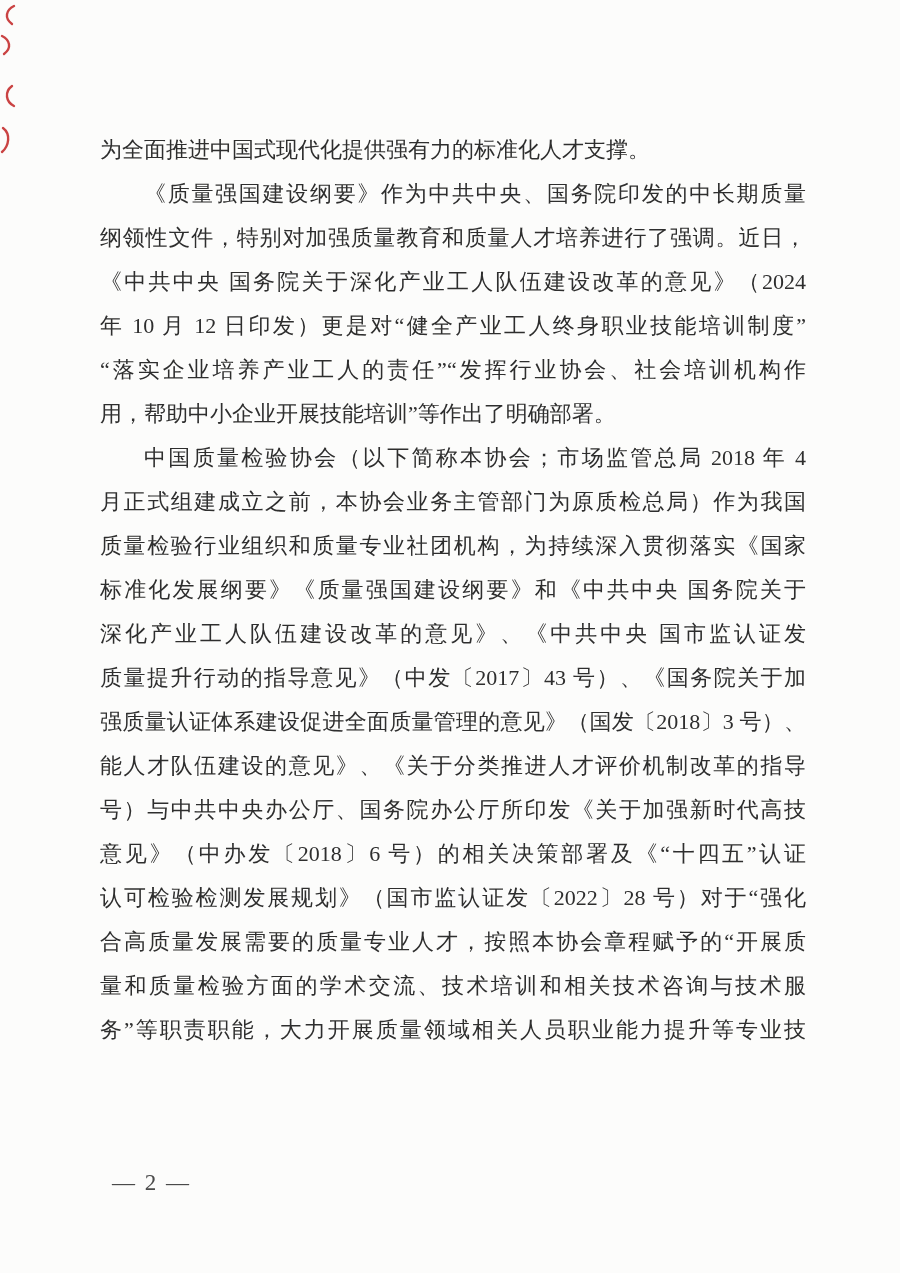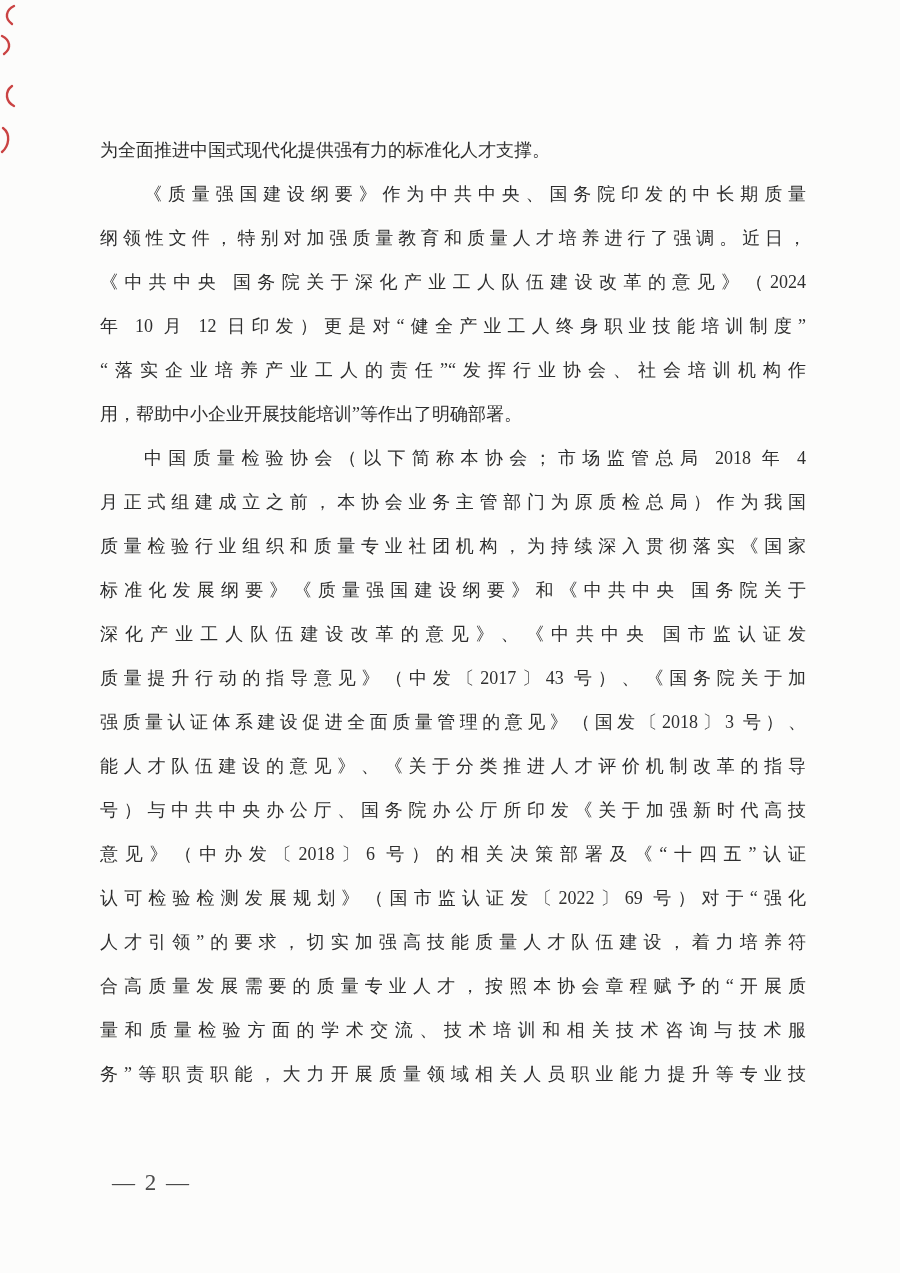--- a/index.html
+++ b/index.html
@@ -12,21 +12,21 @@
     overflow:hidden;
   }
   .page {
     position:absolute; inset:0;
     background:#fcfcfb;
   }
   .textblock {
     position:absolute;
     left:100px; top:128px; width:706px;
     color:#2e2e2e;
-    font-size:18px;
+    font-size:22px;
   }
   .ln {
     height:44px;
     line-height:44px;
     text-align:justify;
     text-align-last:justify;
   }
   
   .pend { text-align-last:left; }
   
@@ -71,22 +71,21 @@
     <div class="ln pind">中国质量检验协会（以下简称本协会；市场监管总局 2018 年 4</div>
     <div class="ln">月正式组建成立之前，本协会业务主管部门为原质检总局）作为我国</div>
     <div class="ln">质量检验行业组织和质量专业社团机构，为持续深入贯彻落实《国家</div>
     <div class="ln">标准化发展纲要》《质量强国建设纲要》和《中共中央 国务院关于</div>
     <div class="ln">深化产业工人队伍建设改革的意见》、《中共中央 国市监认证发</div>
     <div class="ln">质量提升行动的指导意见》（中发〔2017〕43 号）、《国务院关于加</div>
     <div class="ln">强质量认证体系建设促进全面质量管理的意见》（国发〔2018〕3 号）、</div>
     <div class="ln">能人才队伍建设的意见》、《关于分类推进人才评价机制改革的指导</div>
     <div class="ln">号）与中共中央办公厅、国务院办公厅所印发《关于加强新时代高技</div>
     <div class="ln">意见》（中办发〔2018〕6 号）的相关决策部署及《“十四五”认证</div>
-    <div class="ln">认可检验检测发展规划》（国市监认证发〔2022〕69 号）对于“强化</div>
-    <div class="ln">人才引领”的要求，切实加强高技能质量人才队伍建设，着力培养符</div>
+    <div class="ln">认可检验检测发展规划》（国市监认证发〔2022〕28 号）对于“强化</div>
     <div class="ln">合高质量发展需要的质量专业人才，按照本协会章程赋予的“开展质</div>
     <div class="ln">量和质量检验方面的学术交流、技术培训和相关技术咨询与技术服</div>
     <div class="ln">务”等职责职能，大力开展质量领域相关人员职业能力提升等专业技</div>
   </div>
 
   <div class="pageno">— 2 —</div>
 
 </div>
 
 </body></html>

